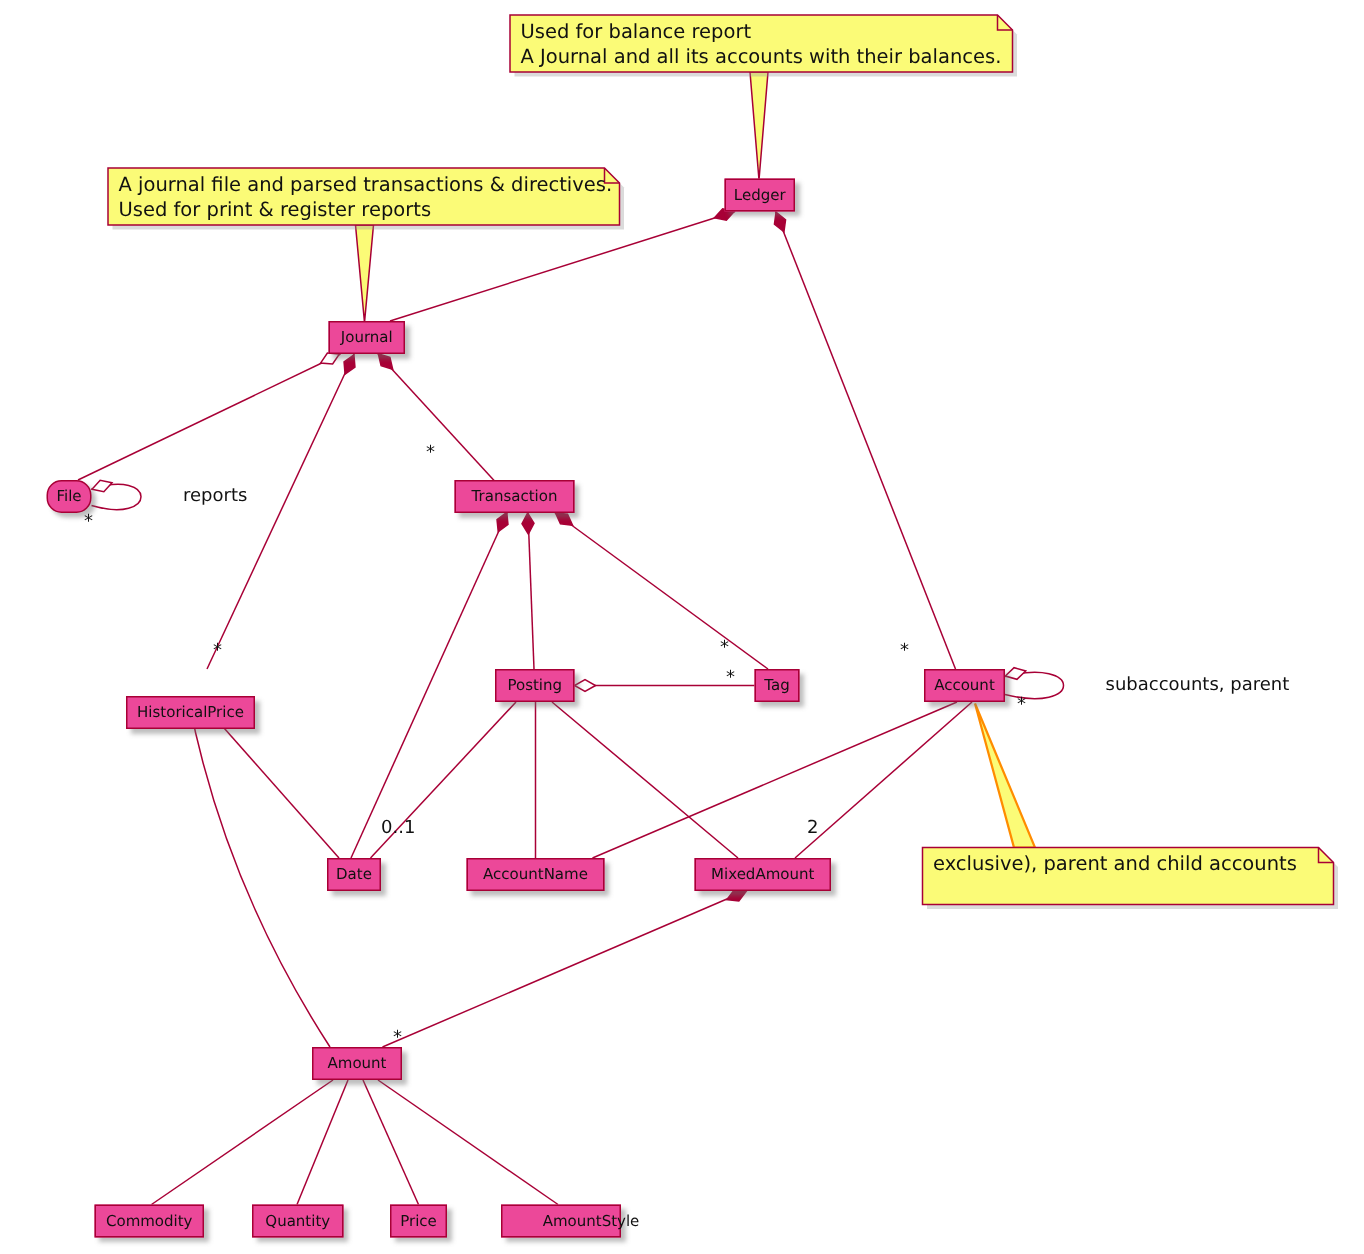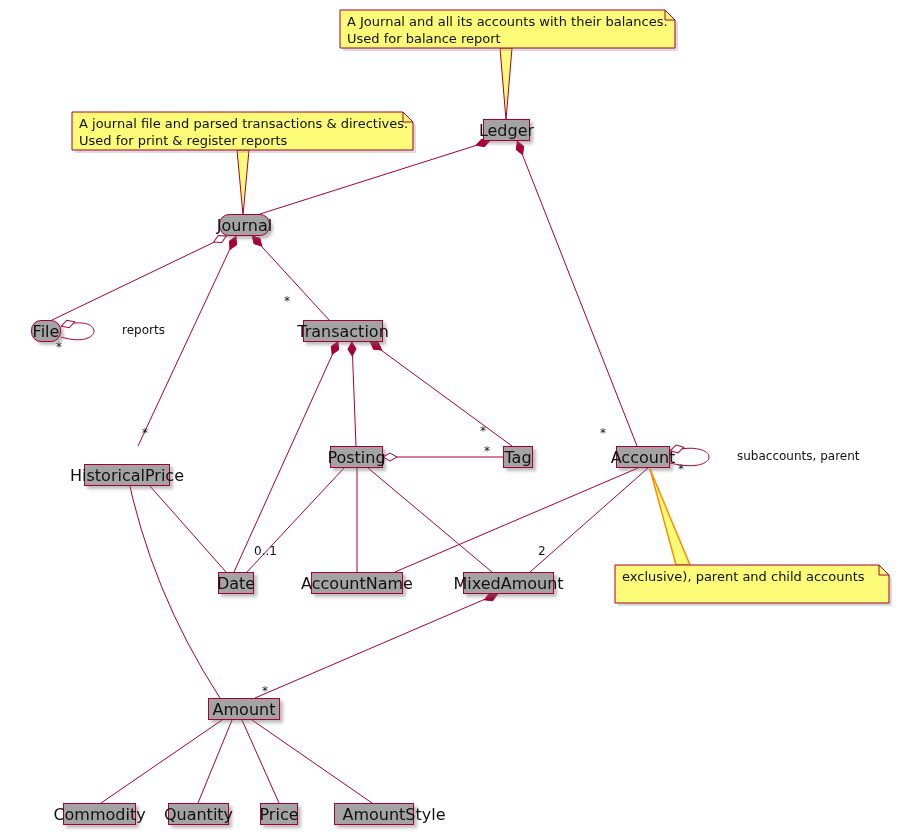--- a/index.html
+++ b/index.html
@@ -15,24 +15,24 @@
   .line   { stroke:#A80036; stroke-width:1; fill:none; }
   .fdia   { fill:#A80036; stroke:#A80036; stroke-width:1; }
   .odia   { fill:#FFFFFF; stroke:#A80036; stroke-width:1; }
   .notebody { fill:#FBFB77; stroke:#A80036; stroke-width:1; }
   .fold   { fill:none; stroke:#A80036; stroke-width:1; }
   .noteshadow { fill:#999999; opacity:0.35; }
   .conn   { fill:#FBFB77; stroke:#A80036; stroke-width:1; }
   .conn-orange { fill:#FBFB77; stroke:#FF8C00; stroke-width:1.5; }
   .node {
     position:absolute; height:22px;
-    background:#a3a3a3; border:1px solid #A80036;
+    background:#ec4899; border:1px solid #A80036;
     box-shadow:3px 3px 3px rgba(110,110,110,0.45);
     display:flex; align-items:center; justify-content:center;
-    font-size:16px; white-space:nowrap;
+    font-size:10px; white-space:nowrap;
   }
   .note-text { position:absolute; font-size:13px; line-height:17px; white-space:nowrap; }
   .ml { position:absolute; font-size:12px; white-space:nowrap; }
 </style>
 </head>
 <body>
 
 <svg class="layer" width="909" height="836" viewBox="0 0 909 836" xmlns="http://www.w3.org/2000/svg">
 
   <g>
@@ -129,43 +129,43 @@
   <path class="noteshadow" d="M75,115 h331 l10,10 v28 h-341 z"></path>
   <path class="notebody" d="M72,112 h331 l10,10 v28 h-341 z"></path>
   <path class="fold" d="M403,112 v10 h10"></path>
 
   <path class="noteshadow" d="M618,568 h264 l10,10 v28 h-274 z"></path>
   <path class="notebody" d="M615,565 h264 l10,10 v28 h-274 z"></path>
   <path class="fold" d="M879,565 v10 h10"></path>
 </svg>
 
 <div class="note-text" style="left:347px; top:13px;">
+  <div>Used for balance report</div>
   <div>A Journal and all its accounts with their balances.</div>
-  <div>Used for balance report</div>
 </div>
 <div class="note-text" style="left:79px; top:115px;">
   <div>A journal file and parsed transactions &amp; directives.</div>
   <div>Used for print &amp; register reports</div>
 </div>
 <div class="note-text" style="left:622px; top:568px;">
   <div>exclusive), parent and child accounts</div>
 </div>
 
 <div class="node" style="left:483px; top:119px; width:47px;">Ledger</div>
-<div class="node" style="left:219px; top:214px; width:51px;border-radius:10px;">Journal</div>
+<div class="node" style="left:219px; top:214px; width:51px;">Journal</div>
 <div class="node" style="left:31px; top:320px; width:30px;border-radius:10px;">File</div>
 <div class="node" style="left:303px; top:320px; width:80px;text-align:center;">Transaction</div>
 <div class="node" style="left:84px; top:464px; width:86px;">HistoricalPrice</div>
 <div class="node" style="left:330px; top:446px; width:53px;">Posting</div>
 <div class="node" style="left:503px; top:446px; width:30px;">Tag</div>
 <div class="node" style="left:616px; top:446px; width:54px;">Account</div>
 <div class="node" style="left:218px; top:572px; width:36px;">Date</div>
 <div class="node" style="left:311px; top:572px; width:92px;">AccountName</div>
 <div class="node" style="left:463px; top:572px; width:91px;text-align:center;">MixedAmount</div>
-<div class="node" style="left:208px; top:698px; width:72px;">Amount</div>
+<div class="node" style="left:208px; top:698px; width:60px;">Amount</div>
 <div class="node" style="left:63px; top:803px; width:73px;">Commodity</div>
 <div class="node" style="left:168px; top:803px; width:61px;">Quantity</div>
 <div class="node" style="left:260px; top:803px; width:38px;">Price</div>
 <div class="node" style="left:334px; top:803px; width:80px;padding-left:40px;">AmountStyle</div>
 
 <span class="ml" style="left:284px; top:294px;">*</span>
 <span class="ml" style="left:142px; top:426px;">*</span>
 <span class="ml" style="left:600px; top:426px;">*</span>
 <span class="ml" style="left:480px; top:424px;">*</span>
 <span class="ml" style="left:484px; top:444px;">*</span>

